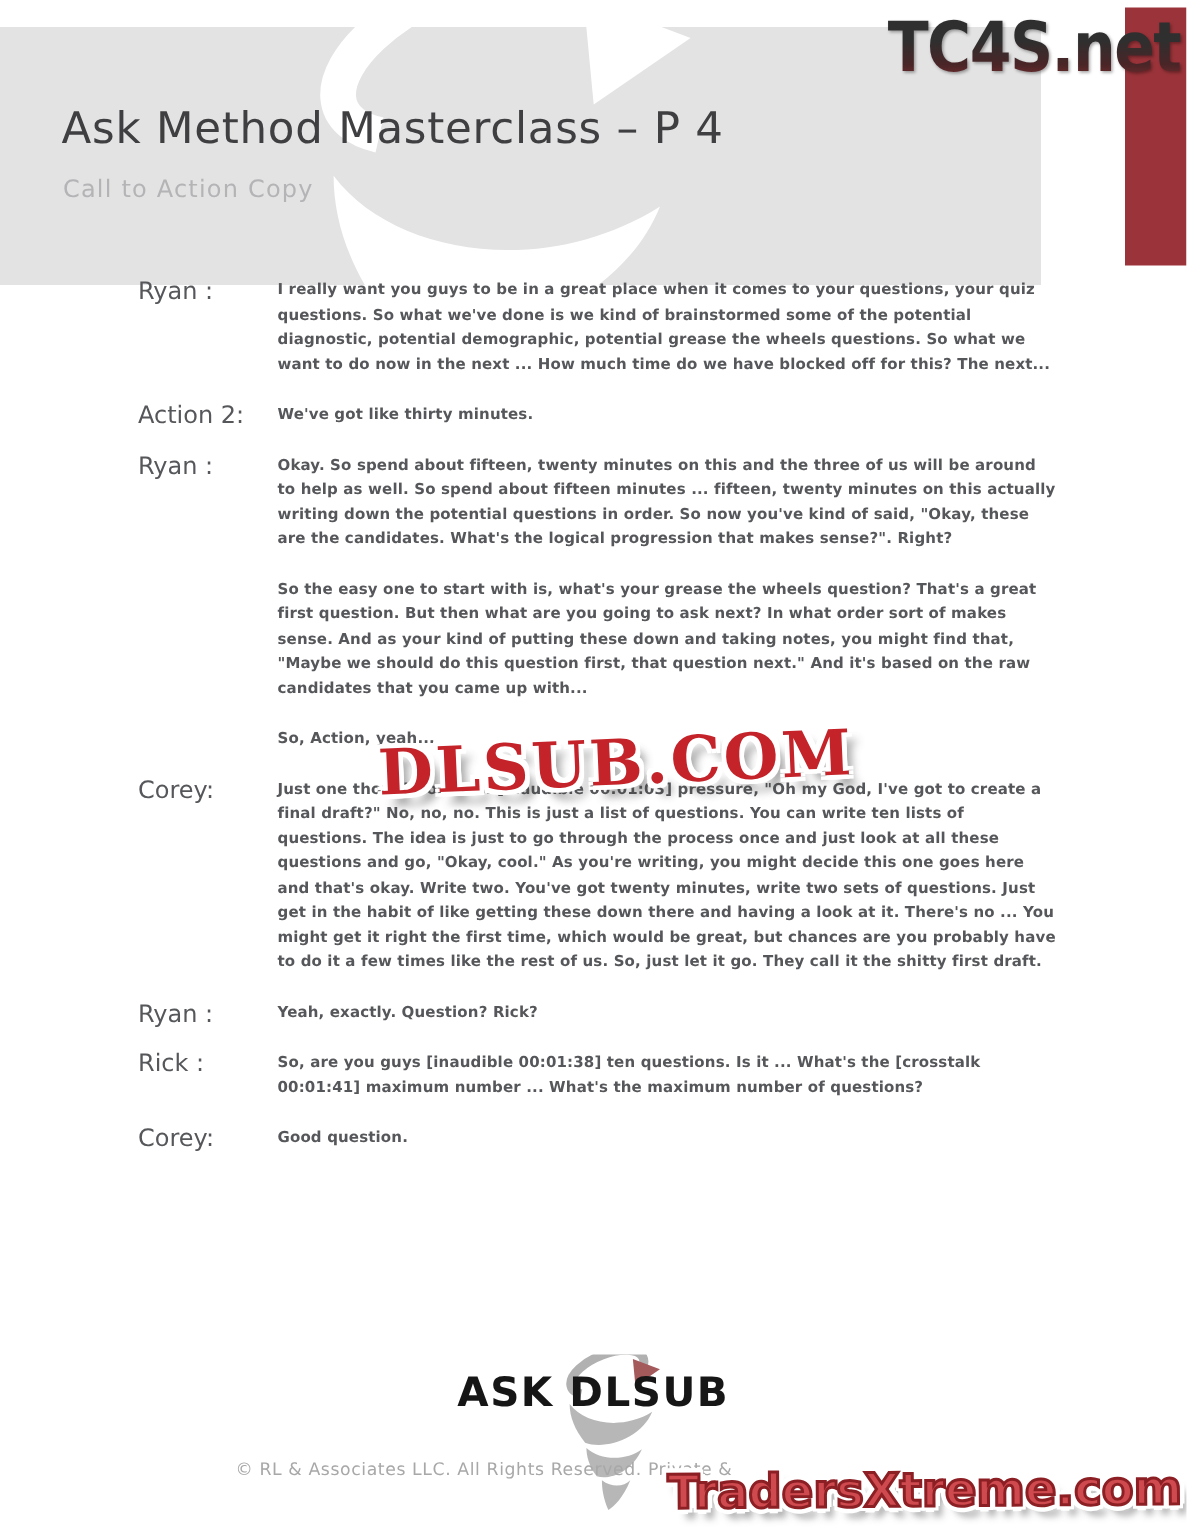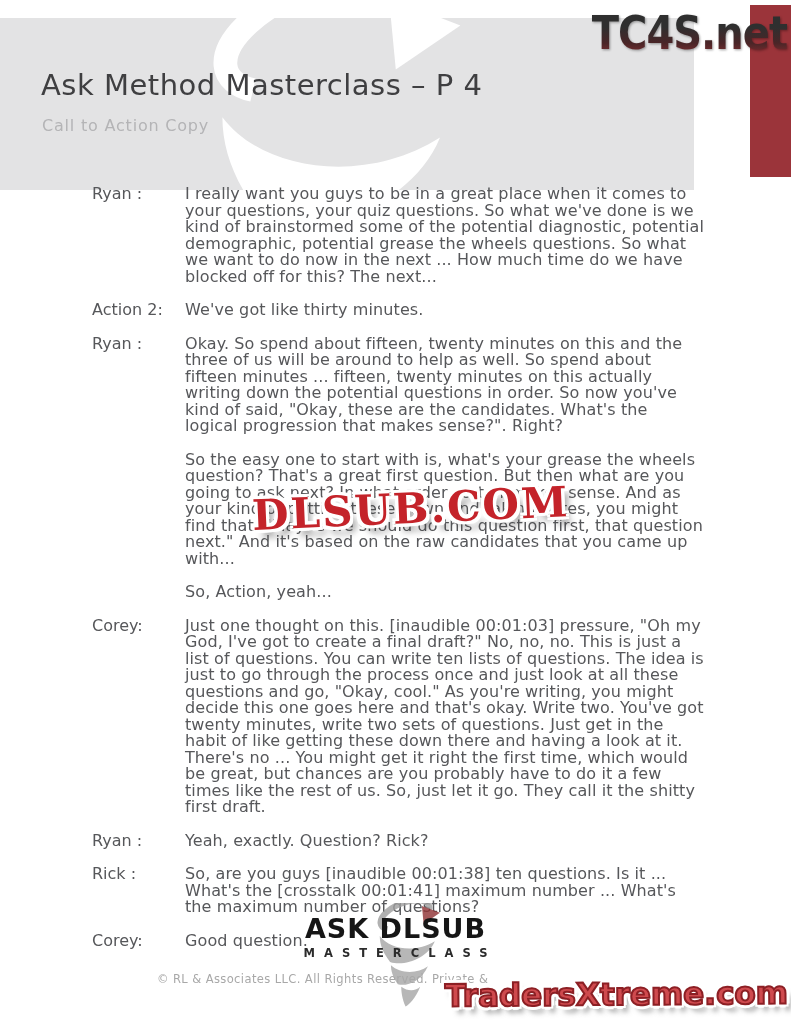--- a/index.html
+++ b/index.html
@@ -30,21 +30,21 @@
   .wm-bottom{position:absolute;right:3px;top:976px;z-index:30;font-weight:800;font-size:31px;white-space:nowrap;
              color:#cf4a4e;-webkit-text-stroke:2px #8c1f24;transform:rotate(-.5deg);
              text-shadow:-3px -3px 0 #fff,3px -3px 0 #fff,-3px 3px 0 #fff,3px 3px 0 #fff,
                          -4px 0 0 #fff,4px 0 0 #fff,0 -4px 0 #fff,0 4px 0 #fff,
                          5px 7px 5px rgba(80,80,80,.5);}
 
   
   .transcript{position:absolute;left:92px;top:186px;width:615px;}
   .t-row{display:flex;margin-bottom:17px;}
   .t-speaker{flex:0 0 93px;font-size:16px;line-height:16.5px;color:#56575a;}
-  .t-text{flex:0 0 520px;font-size:16px;line-height:16.5px;color:#56575a;letter-spacing:.1px;}
+  .t-text{flex:0 0 520px;font-size:10px;line-height:16.5px;color:#56575a;letter-spacing:.1px;font-weight:bold;}
 
   
   .footer-logo{position:absolute;left:0;top:914px;width:791px;text-align:center;}
   .footer-swirl{position:absolute;left:366px;top:903px;width:86px;height:104px;opacity:.8;}
   .logo-line1{position:relative;font-size:27px;font-weight:800;letter-spacing:1px;color:#161616;line-height:30px;}
   .logo-line2{position:relative;font-size:11.5px;font-weight:600;letter-spacing:9px;color:#2b2b2b;margin-top:2px;
               text-indent:9px;}
   .copyright{position:absolute;left:157px;top:972px;font-size:11.5px;letter-spacing:.4px;color:#a8a8a8;white-space:nowrap;}
 </style>
 </head>
@@ -118,17 +118,16 @@
 
   <svg class="footer-swirl" viewBox="0 0 100 120">
     <path d="M25,30 A30,14 -22 1 1 70,13" fill="none" stroke="#9e9e9e" stroke-width="7"></path>
     <polygon points="65,3 86,11 67,24" fill="#8e3033"></polygon>
     <path d="M16,38 C28,54 58,58 80,44 C72,64 44,74 28,68 C20,58 16,48 16,38 Z" fill="#a6a6a6"></path>
     <path d="M29,72 C40,82 60,82 72,73 C64,91 47,97 37,94 C31,86 29,78 29,72 Z" fill="#a6a6a6"></path>
     <path d="M41,97 C49,103 58,102 63,97 C58,110 50,118 46,120 C42,111 41,103 41,97 Z" fill="#a6a6a6"></path>
   </svg>
   <div class="footer-logo">
     <div class="logo-line1">ASK DLSUB</div>
-    <div class="logo-line2">MASTERCLASS</div>
   </div>
   <div class="copyright">© RL &amp; Associates LLC. All Rights Reserved. Private &amp;</div>
 
 </div>
 
 </body></html>

